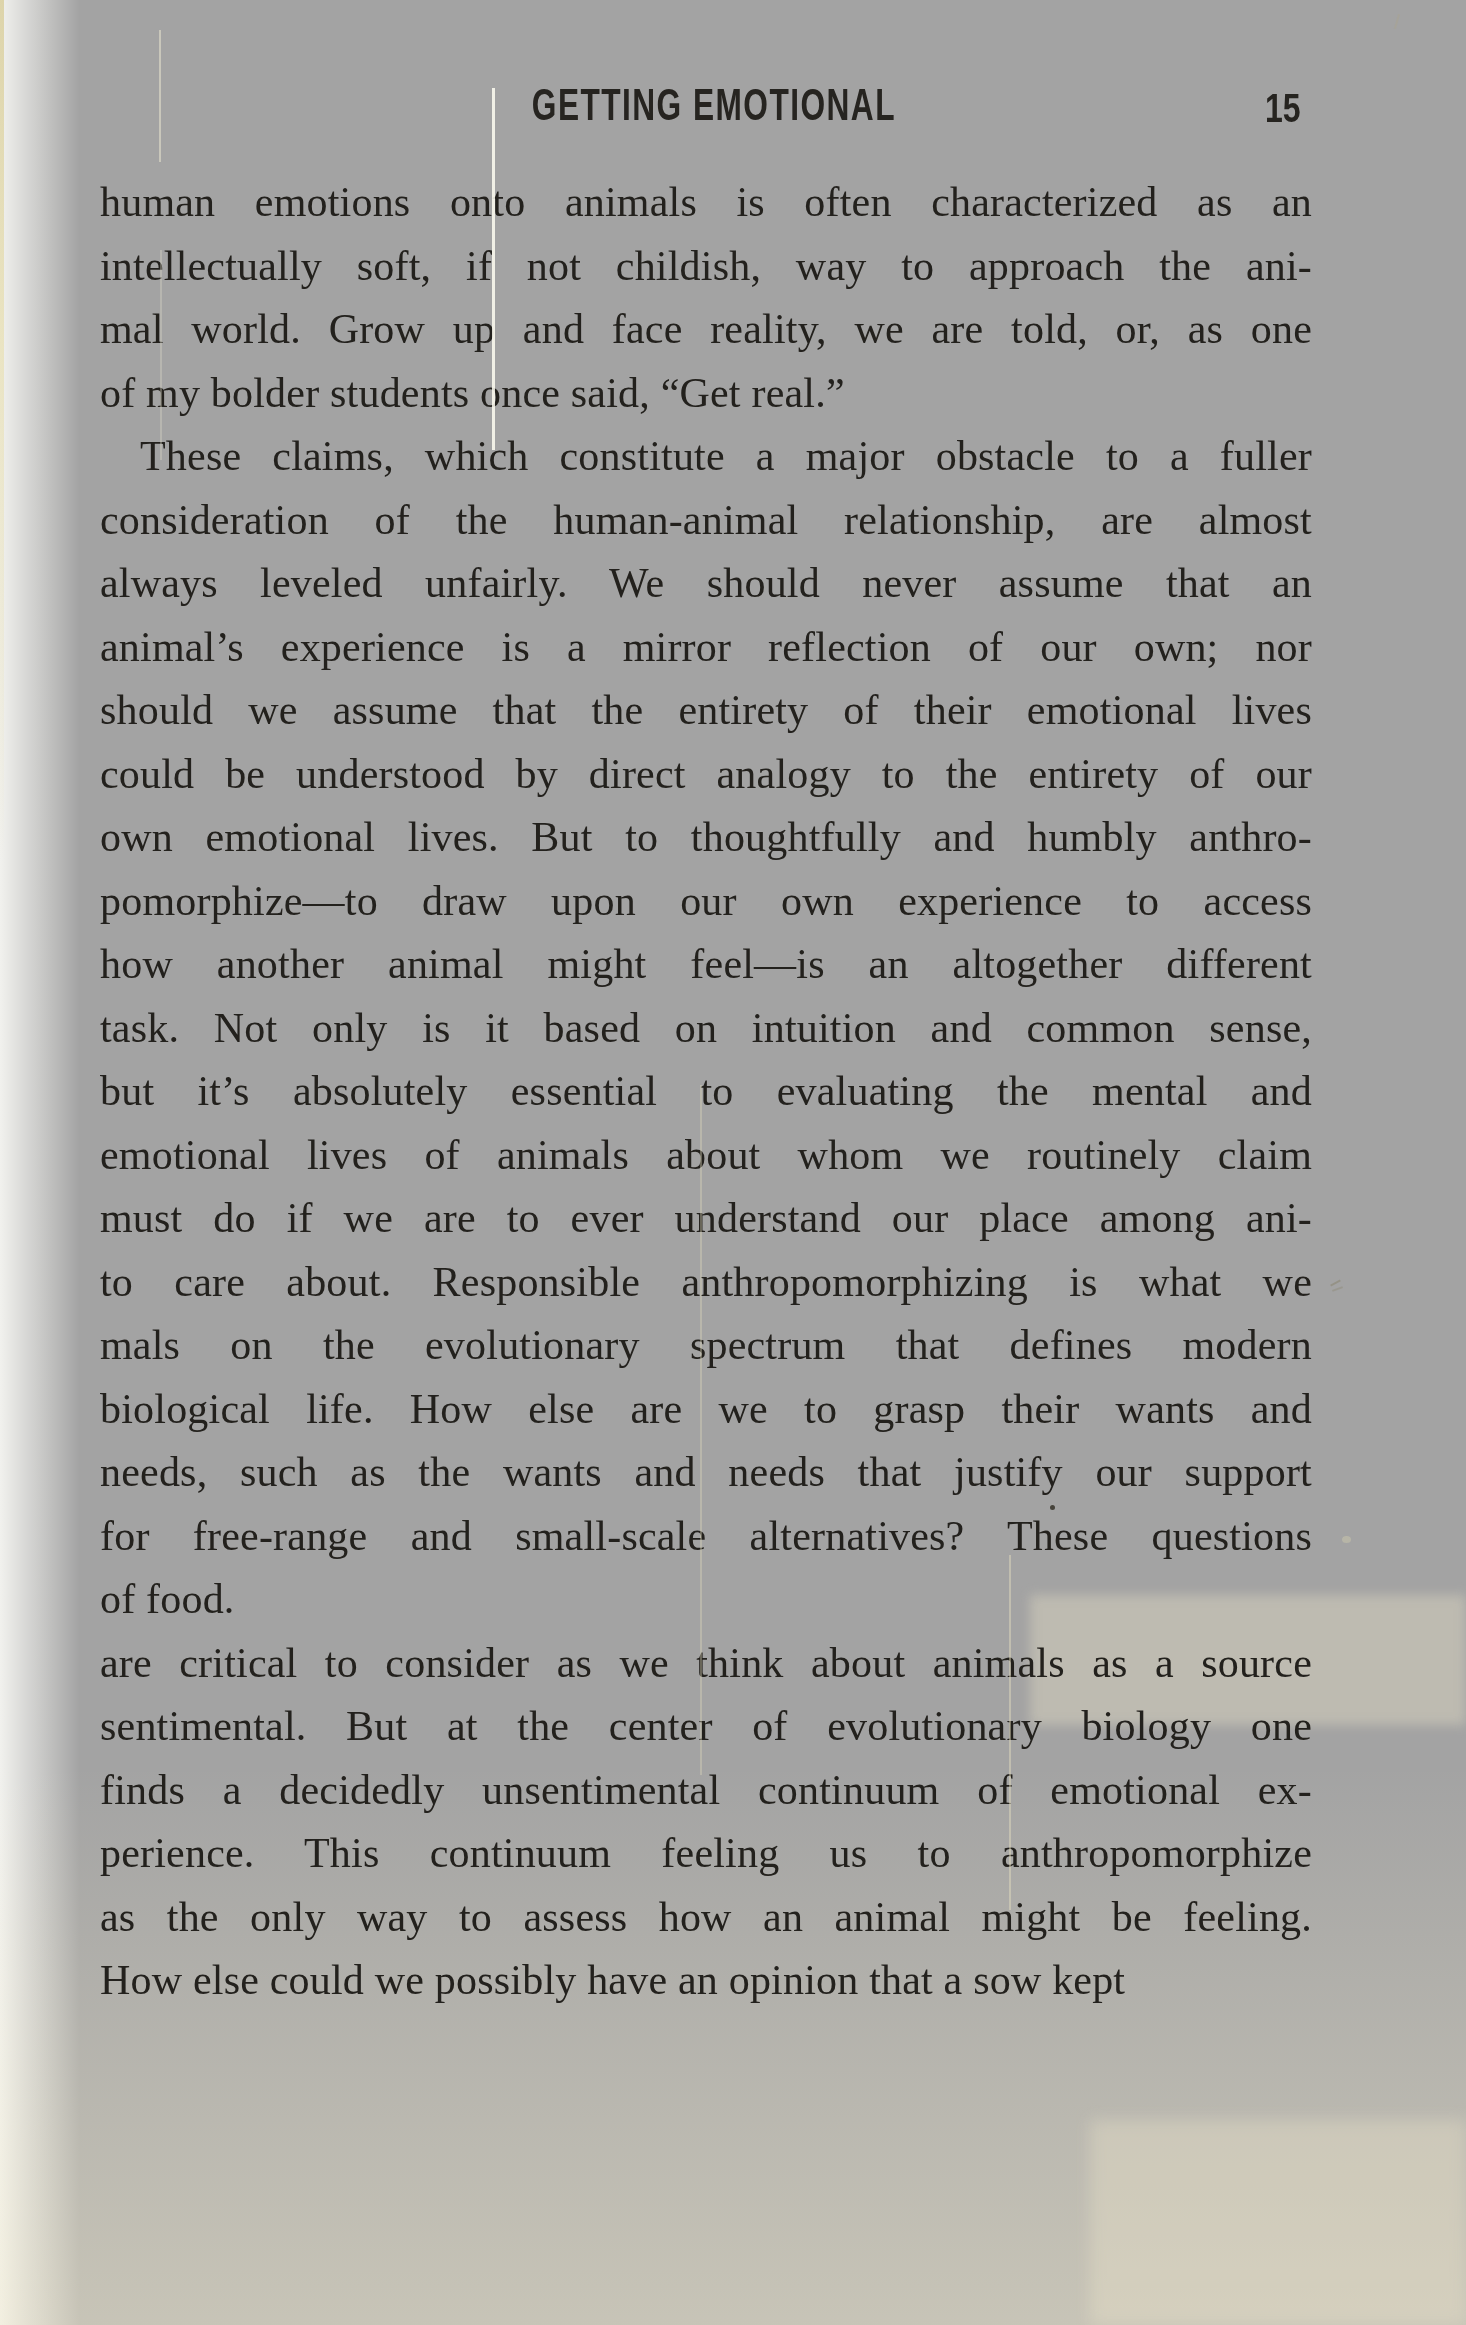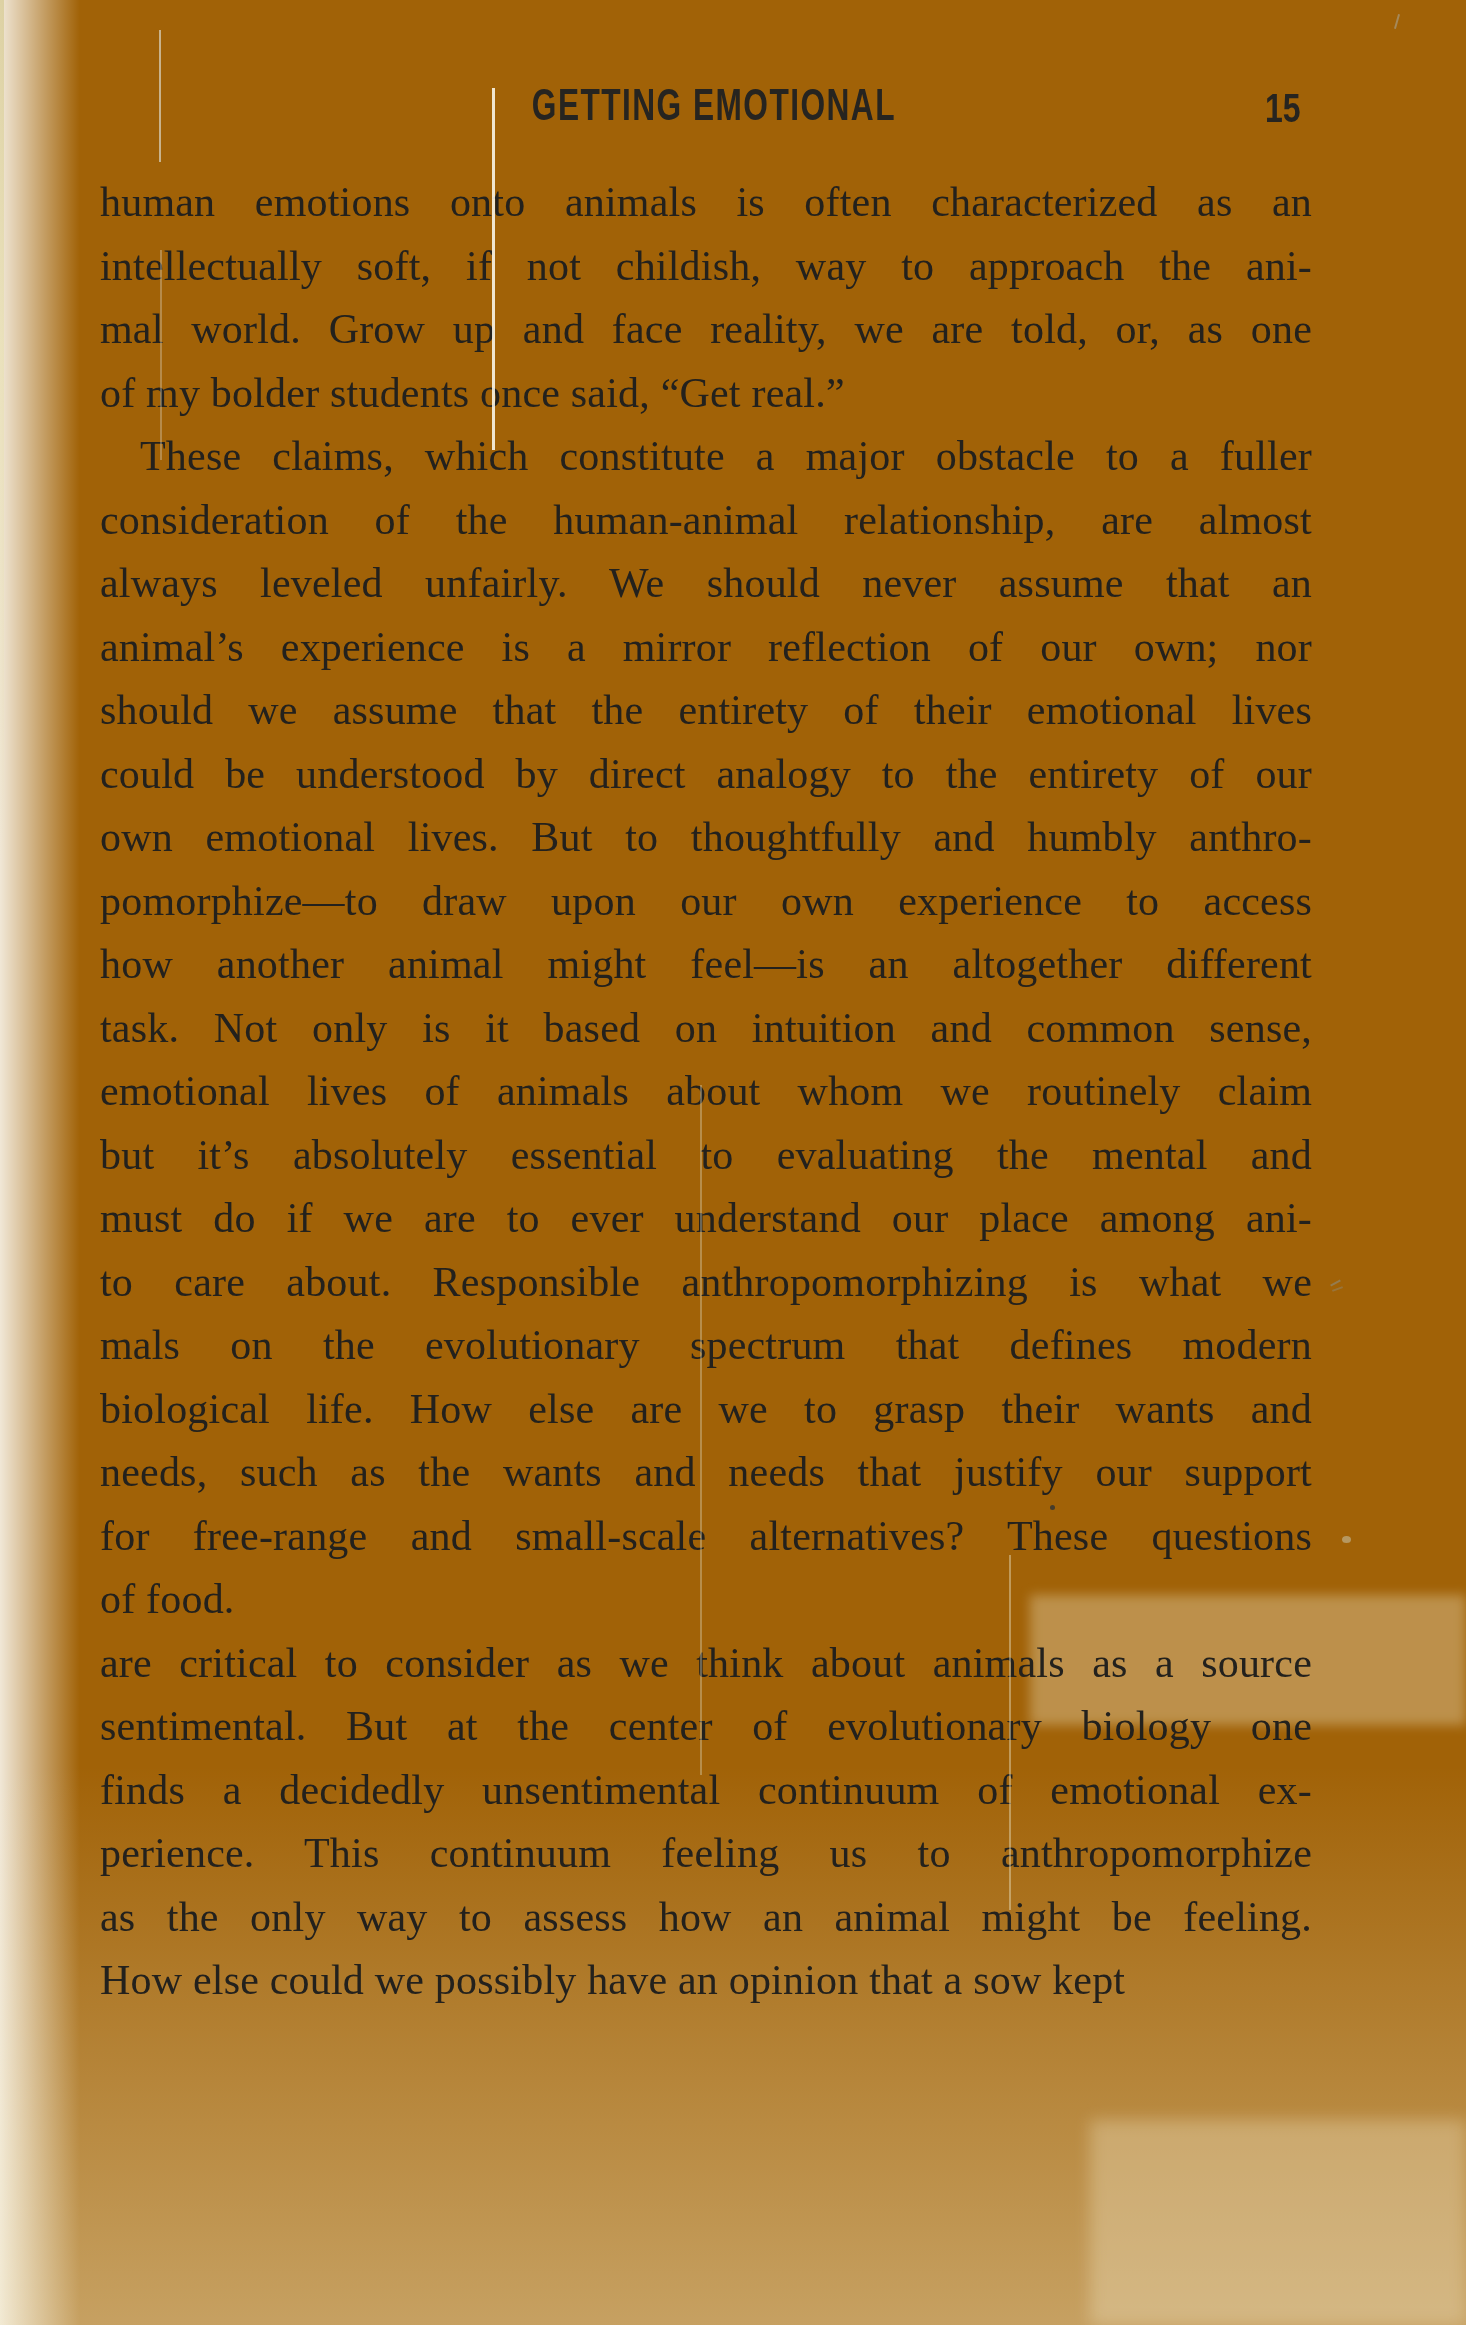--- a/index.html
+++ b/index.html
@@ -5,21 +5,21 @@
   html, body { margin: 0; padding: 0; }
   body {
     width: 1466px; height: 2325px;
     background: #fbf8e8;
     overflow: hidden;
     font-family: "Liberation Serif", serif;
   }
   .page {
     position: relative;
     width: 1466px; height: 2325px;
-    background: #a16207;
+    background: #a3a3a3;
   }
   
   .wash { position: absolute; pointer-events: none; }
   .wash-left { left: 0; top: 0; width: 80px; height: 100%;
     background: linear-gradient(90deg, rgba(255,255,251,.85), rgba(255,255,251,0)); }
   .wash-bottom { left: 0; bottom: 0; width: 100%; height: 560px;
     background: linear-gradient(rgba(244,237,208,0), rgba(244,237,208,.45)); }
   .wash-patch-1 { left: 1030px; top: 1595px; width: 436px; height: 130px;
     background: rgba(241,233,202,.35); filter: blur(6px); }
   .wash-patch-2 { left: 1090px; top: 2120px; width: 376px; height: 205px;
@@ -108,22 +108,22 @@
       <div class="line indent just"><span>These claims, which constitute a major obstacle to a fuller</span></div>
       <div class="line just"><span>consideration of the human-animal relationship, are almost</span></div>
       <div class="line just"><span>always leveled unfairly. We should never assume that an</span></div>
       <div class="line just"><span>animal’s experience is a mirror reflection of our own; nor</span></div>
       <div class="line just"><span>should we assume that the entirety of their emotional lives</span></div>
       <div class="line just"><span>could be understood by direct analogy to the entirety of our</span></div>
       <div class="line just"><span>own emotional lives. But to thoughtfully and humbly anthro-</span></div>
       <div class="line just"><span>pomorphize—to draw upon our own experience to access</span></div>
       <div class="line just"><span>how another animal might feel—is an altogether different</span></div>
       <div class="line just"><span>task. Not only is it based on intuition and common sense,</span></div>
+      <div class="line just"><span>but it’s absolutely essential to evaluating the mental and</span></div>
       <div class="line just"><span>emotional lives of animals about whom we routinely claim</span></div>
-      <div class="line just"><span>but it’s absolutely essential to evaluating the mental and</span></div>
       <div class="line just"><span>must do if we are to ever understand our place among ani-</span></div>
       <div class="line just"><span>to care about. Responsible anthropomorphizing is what we</span></div>
       <div class="line just"><span>mals on the evolutionary spectrum that defines modern</span></div>
       <div class="line just"><span>biological life. How else are we to grasp their wants and</span></div>
       <div class="line just"><span>needs, such as the wants and needs that justify our support</span></div>
       <div class="line just"><span>for free-range and small-scale alternatives? These questions</span></div>
       <div class="line"><span>of food.</span></div>
       <div class="line just"><span>are critical to consider as we think about animals as a source</span></div>
       <div class="line just"><span>sentimental. But at the center of evolutionary biology one</span></div>
       <div class="line just"><span>finds a decidedly unsentimental continuum of emotional ex-</span></div>

